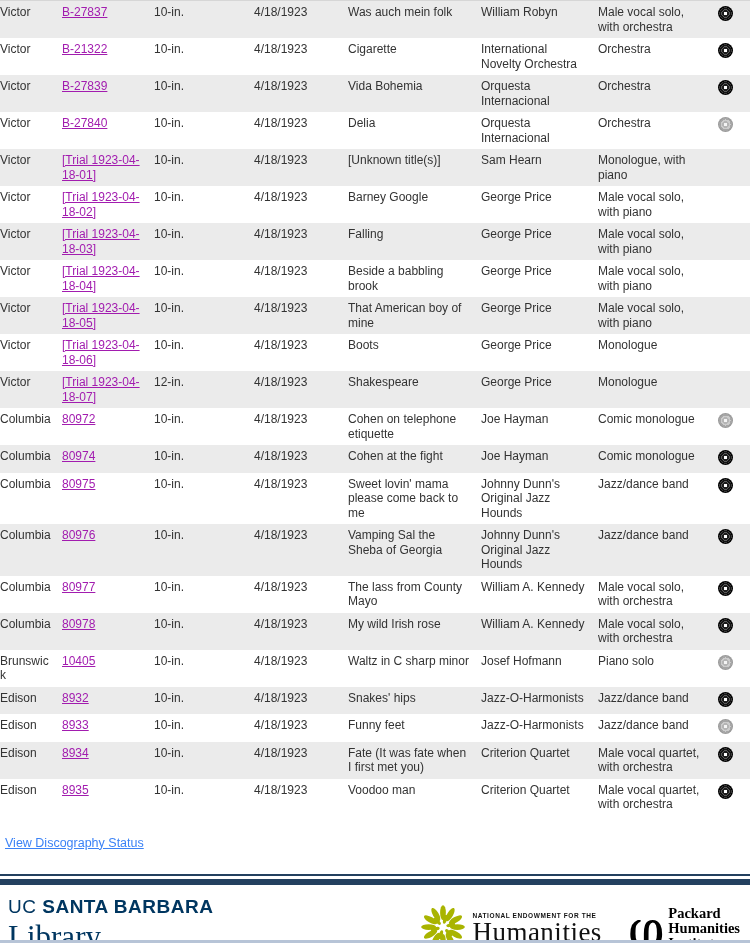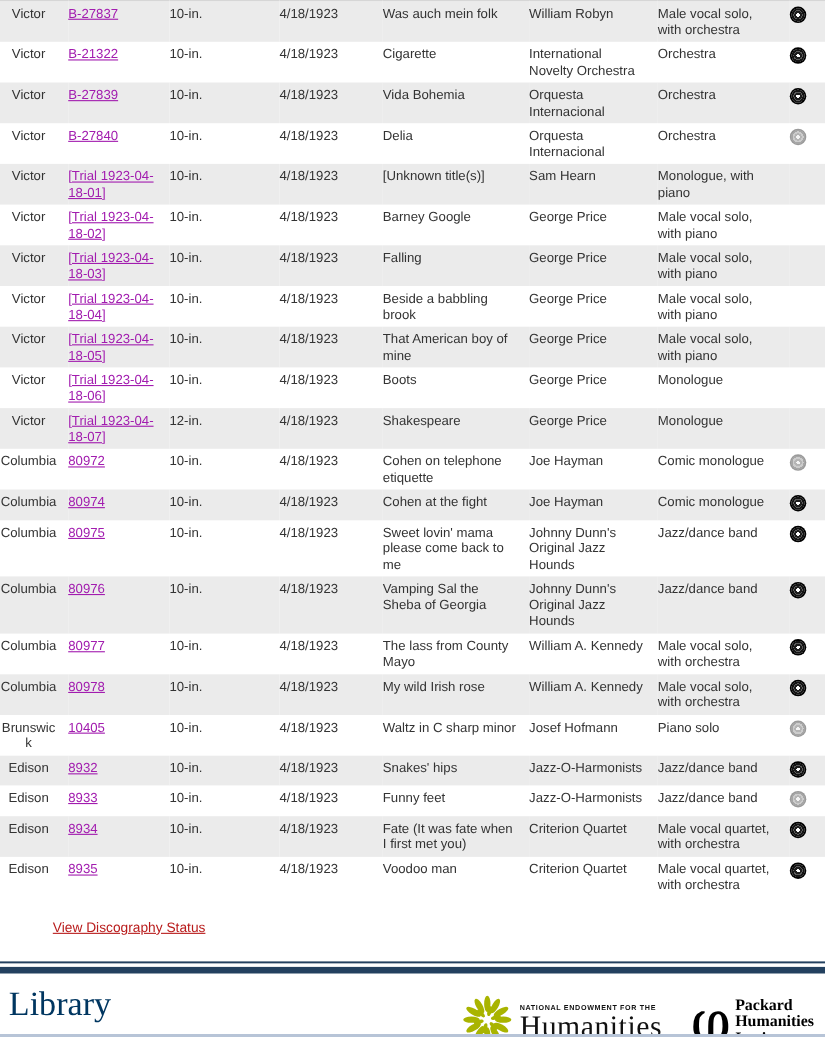--- a/index.html
+++ b/index.html
@@ -10,21 +10,21 @@
     width:750px; height:943px; overflow:hidden; position:relative;
   }
   
   table.records {
     width:750px; border-collapse:collapse; table-layout:fixed;
     border-top:1px solid #d6d6d6;
     font-size:12px; line-height:14.5px;
   }
   table.records td { vertical-align:top; padding:4px 10px 4px 0; word-wrap:break-word; }
   tr.shaded { background:#ebebeb; }
-  td.c-label       { width:62px;  padding-left:8px;text-align:center; }
+  td.c-label       { width:62px;  padding-left:8px; }
   td.c-catalog     { width:92px; }
   td.c-size        { width:100px; }
   td.c-date        { width:94px;margin-top:32px; }
   td.c-title       { width:133px;margin-top:20px; }
   td.c-performer   { width:117px;margin-left:16px; }
   td.c-description { width:120px; }
   td.c-audio       { width:32px; padding-right:4px; }
   a.cat-link { color:#a21caf; text-decoration:underline; }
   
   .disc { display:inline-block; width:15px; height:15px; border-radius:50%; margin-top:1px; }
@@ -33,21 +33,21 @@
       #ffffff 0 1.6px, #1d1d1d 1.6px 3.4px, #5a5a5a 3.4px 4.2px,
       #141414 4.2px 5.6px, #3a3a3a 5.6px 6.2px, #000 6.2px);
   }
   .disc-gray {
     background:radial-gradient(circle at 50% 50%,
       #f4f4f4 0 1.6px, #b5b5b5 1.6px 3.4px, #cccccc 3.4px 5px,
       #a6a6a6 5px 6.4px, #9a9a9a 6.4px);
   }
   
   .status-link-wrap { margin:20px 0 0 5px; font-size:12.5px; }
-  .status-link { color:#b91c1c; text-decoration:underline;margin-left:43px; }
+  .status-link { color:#3b82f6; text-decoration:underline; }
   
   .divider { margin-top:24px; }
   .divider .thin  { height:2px; background:#23405f; }
   .divider .gap   { height:3px; background:#fff; }
   .divider .thick { height:6px; background:#23405f; }
   .footer-content { display:flex; justify-content:space-between; align-items:flex-start; padding:9px 10px 0 8px; }
   .ucsb-wordmark { color:#003660; font-size:19px; letter-spacing:0.5px; margin-top:2px; }
   .ucsb-wordmark .uc { font-weight:400; }
   .ucsb-wordmark .campus { font-weight:700; }
   .ucsb-library { font-family:"Liberation Serif", serif; color:#003660; font-size:31px; margin-top:1px; }
@@ -296,20 +296,24 @@
 
   <footer>
     <div class="divider">
       <div class="thin"></div>
         <div class="gap"></div>
         <div class="thick"></div>
     </div>
 
     <div class="footer-content">
       <div>
+        <div class="ucsb-wordmark">
+          <span class="uc">UC</span>
+          <span class="campus">SANTA BARBARA</span>
+        </div>
         <div class="ucsb-library">Library</div>
       </div>
 
       <div class="sponsors">
         <div class="neh">
           <span>
             <svg width="46" height="46" viewBox="0 0 40 40">
               <g fill="#a9b400">
                 <ellipse cx="20" cy="7.5" rx="2.5" ry="6.5"></ellipse>
                 <ellipse cx="20" cy="7.5" rx="2.5" ry="6.5" transform="rotate(30 20 20)"></ellipse>

